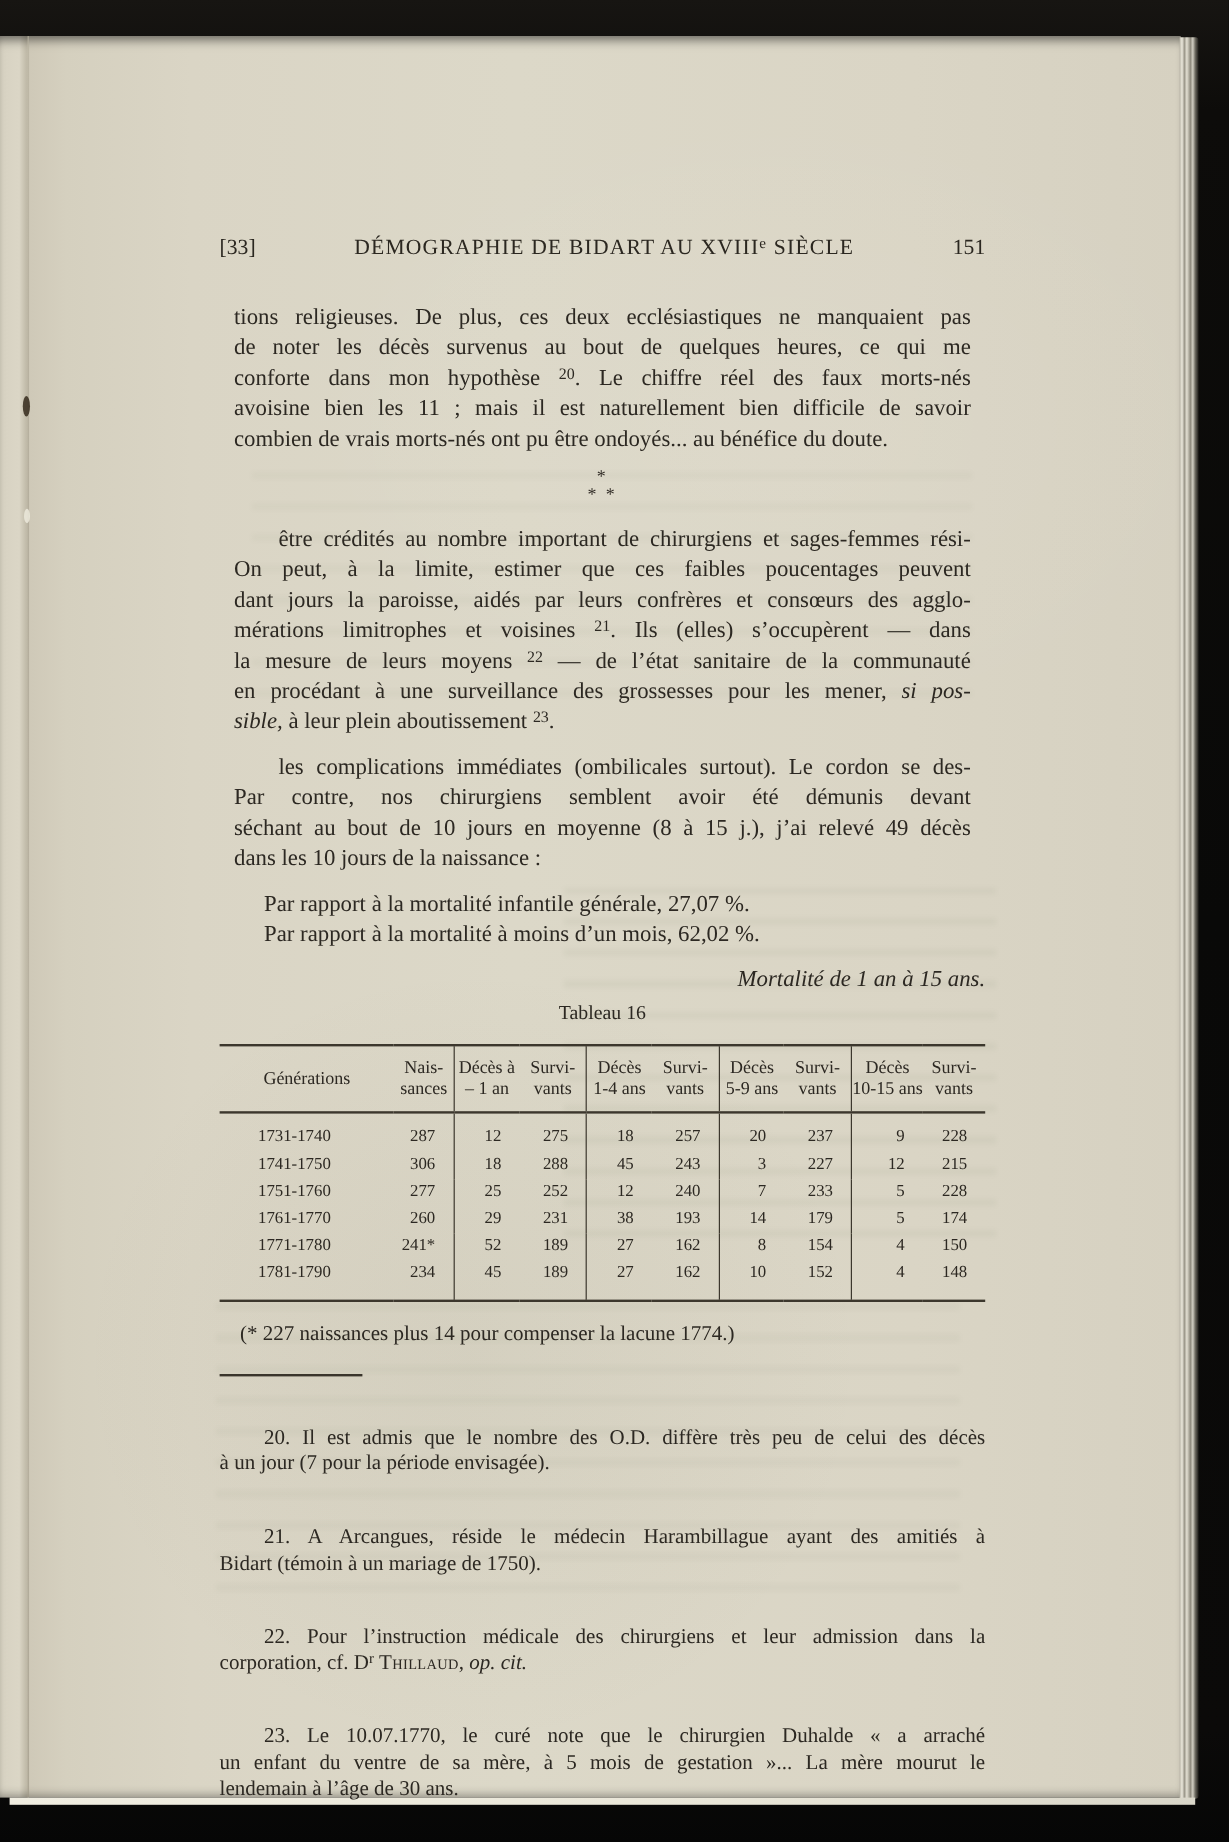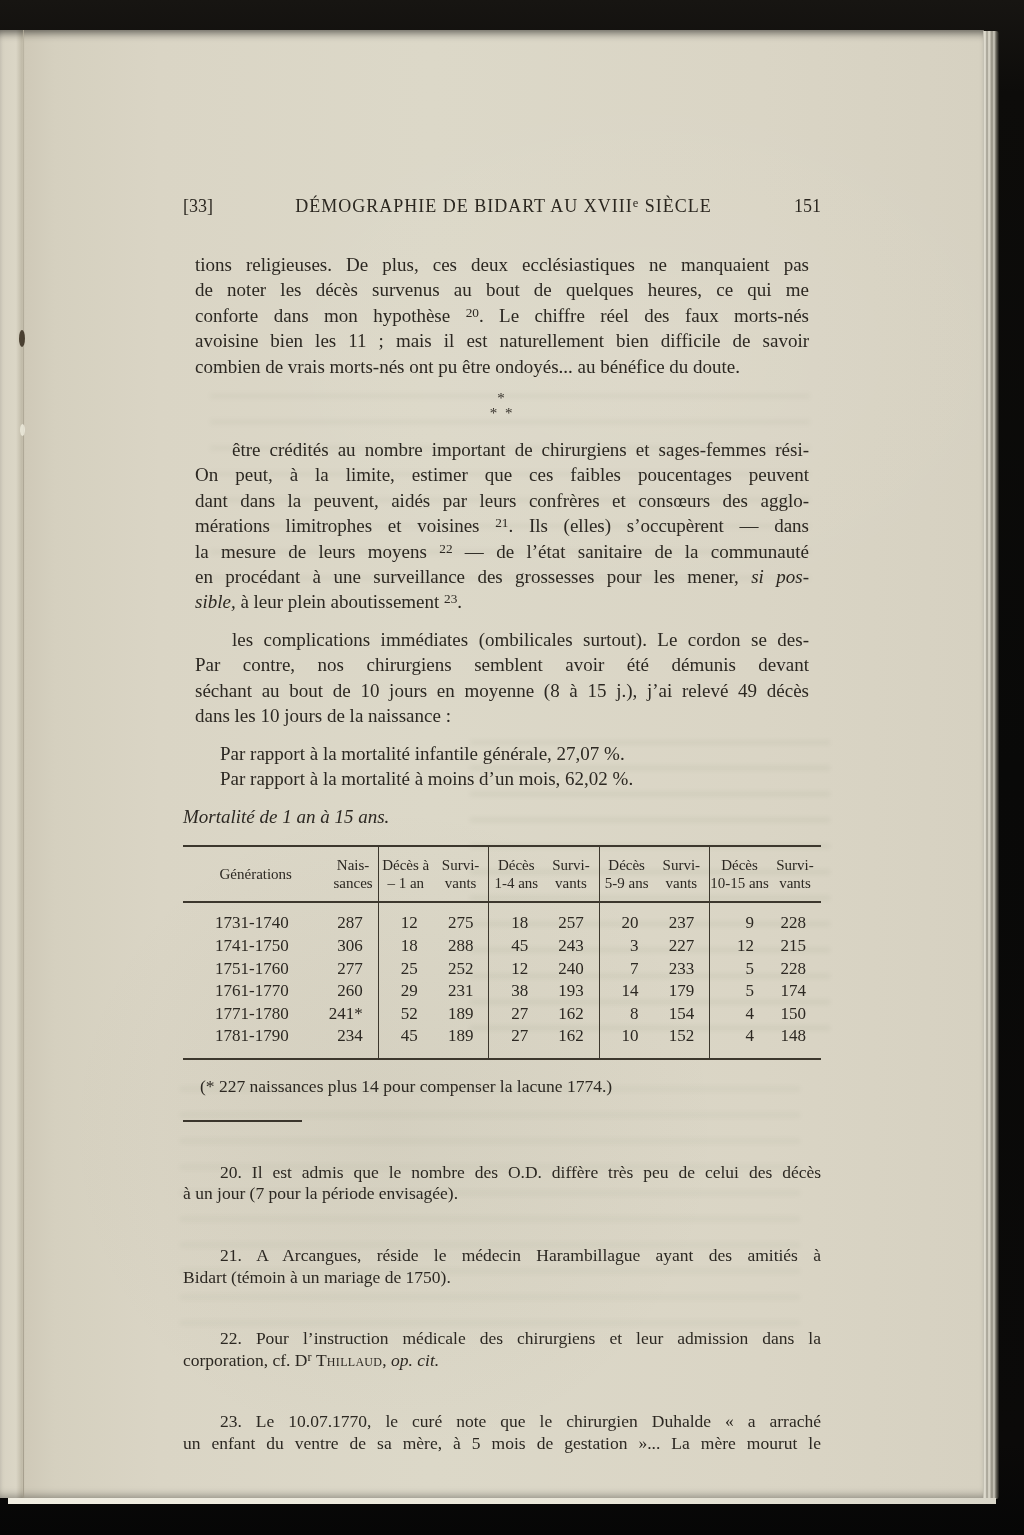--- a/index.html
+++ b/index.html
@@ -70,35 +70,35 @@
   }
   .pg-header .title{letter-spacing:1px;text-align:center;flex:1;}
   .stars{
     text-align:center;font-size:15px;line-height:15px;letter-spacing:2px;
     margin-top:3px;color:#35302a;
   }
   .p2{margin-top:16px;}
   .p3{margin-top:0px;}
   .stat{padding-left:37px;margin-top:0;}
   .stat.first{margin-top:7px;}
-  .section-title{font-style:italic;margin-top:14px;line-height:24px;}
+  .section-title{font-style:italic;margin-top:14px;line-height:24px;text-align:right;}
   .caption{text-align:center;font-size:16.5px;margin-top:5px;line-height:20px;}
   
   table.mort{
     width:100%;margin-top:16px;border-collapse:collapse;table-layout:fixed;
     border-top:2px solid #3c372d;border-bottom:2px solid #3c372d;
     color:#2c2822;
   }
   table.mort th{
     font-weight:normal;font-size:15px;line-height:17.5px;
     padding:10px 0 9px 0;vertical-align:middle;text-align:center;
     border-bottom:2px solid #3c372d;white-space:nowrap;
   }
   table.mort td{
-    font-size:17px;line-height:22.6px;padding:0;white-space:nowrap;
+    font-size:14px;line-height:22.6px;padding:0;white-space:nowrap;
   }
   table.mort tbody tr:first-child td{padding-top:9px;}
   table.mort tbody tr:last-child td{padding-bottom:10px;}
   .c-gen{text-align:left;padding-left:32px !important;}
   th.h-gen{text-align:left;padding-left:30px;}
   .c-num{text-align:right;padding-right:15px !important;}
   .div-left{border-left:1.5px solid #3c372d;}
   .table-note{margin-top:15px;font-size:17.5px;line-height:22px;margin-left:17px;}
   
   .fn-rule{width:119px;border-top:2px solid #3a352c;margin-top:23px;}
@@ -139,39 +139,40 @@
       </div>
 
     <div class="stars">
       <div>*</div>
       <div>* *</div>
     </div>
 
     <div class="para indent p2">
         <div class="jline">être crédités au nombre important de chirurgiens et sages-femmes rési-</div>
         <div class="jline">On peut, à la limite, estimer que ces faibles poucentages peuvent</div>
-        <div class="jline">dant dans la peuvent, aidés par leurs confrères et consœurs des agglo-</div>
+        <div class="jline">dant jours la paroisse, aidés par leurs confrères et consœurs des agglo-</div>
         <div class="jline">mérations limitrophes et voisines <sup>21</sup>. Ils (elles) s’occupèrent — dans</div>
         <div class="jline">la mesure de leurs moyens <sup>22</sup> — de l’état sanitaire de la communauté</div>
         <div class="jline">en procédant à une surveillance des grossesses pour les mener, <i>si pos-</i></div>
         <div class="jline lastline"><i>sible,</i> à leur plein aboutissement <sup>23</sup>.</div>
       </div>
 
     <div class="para indent p3">
         <div class="jline">les complications immédiates (ombilicales surtout). Le cordon se des-</div>
         <div class="jline">Par contre, nos chirurgiens semblent avoir été démunis devant</div>
         <div class="jline">séchant au bout de 10 jours en moyenne (8 à 15 j.), j’ai relevé 49 décès</div>
         <div class="jline lastline">dans les 10 jours de la naissance :</div>
       </div>
 
     <div class="stat first">Par rapport à la mortalité infantile générale, 27,07 %.</div>
     <div class="stat">Par rapport à la mortalité à moins d’un mois, 62,02 %.</div>
 
     <div class="section-title">Mortalité de 1 an à 15 ans.</div>
 
+    <div class="caption">Tableau 16</div>
 
     <table class="mort">
         <colgroup>
           <col style="width: 22.8%;">
           <col style="width: 7.8%;">
           <col style="width: 8.55%;">
           <col style="width: 8.8%;">
           <col style="width: 8.5%;">
           <col style="width: 8.8%;">
           <col style="width: 8.5%;">
@@ -309,17 +310,18 @@
           <div class="jline">21.  A Arcangues, réside le médecin Harambillague ayant des amitiés à</div>
           <div class="jline lastline">Bidart (témoin à un mariage de 1750).</div>
         </div>
       <div class="footnote">
           <div class="jline">22.  Pour l’instruction médicale des chirurgiens et leur admission dans la</div>
           <div class="jline lastline">corporation, cf. D<sup>r</sup> <span class="sc">Thillaud</span>, <i>op. cit.</i></div>
         </div>
       <div class="footnote">
           <div class="jline">23.  Le 10.07.1770, le curé note que le chirurgien Duhalde « a arraché</div>
           <div class="jline">un enfant du ventre de sa mère, à 5 mois de gestation »... La mère mourut le</div>
+          <div class="jline lastline">lendemain à l’âge de 30 ans.</div>
         </div>
     </div>
 
   </div>
 </div>
 
 </body></html>

